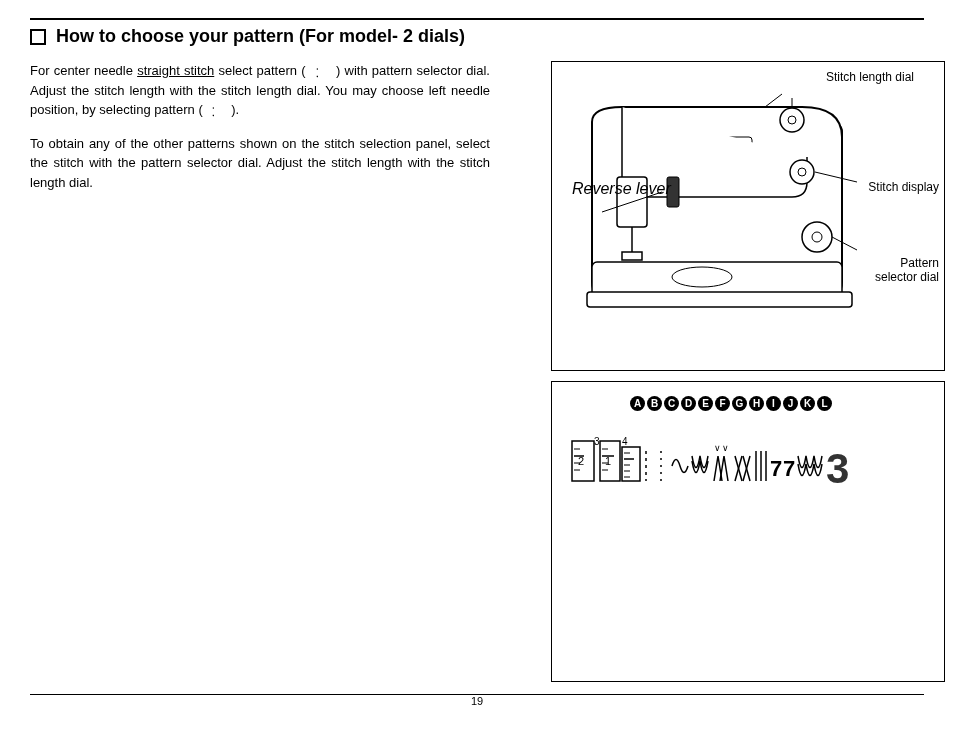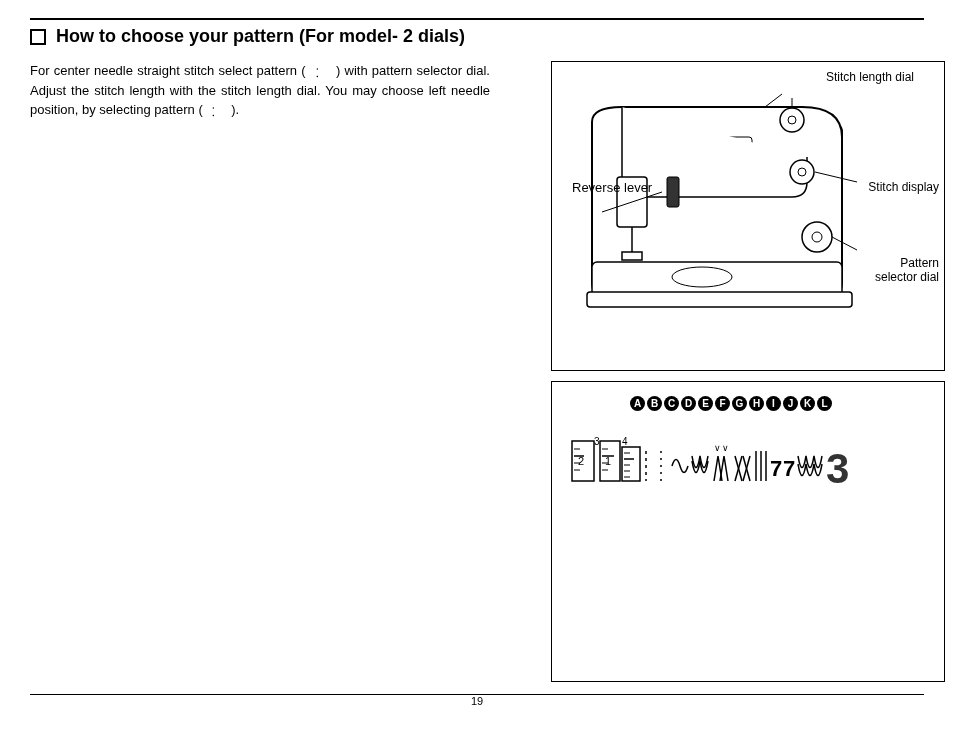--- a/index.html
+++ b/index.html
@@ -53,20 +53,21 @@
       flex-direction: column;
       gap: 14px;
     }
 
     .text-block {
       font-size: 13px;
       line-height: 1.5;
       text-align: justify;
     }
     .text-block .underline {
+      text-decoration: underline;
     }
 
     
     .right-col {
       flex: 1;
       display: flex;
       flex-direction: column;
       gap: 10px;
       margin-left: 45px;
     }
@@ -85,22 +86,23 @@
       position: absolute;
       top: 8px;
       right: 30px;
       font-size: 12px;
       white-space: nowrap;
     }
     .label-reverse-lever {
       position: absolute;
       top: 118px;
       left: 20px;
-      font-size: 13px;
+      font-size: 16px;
       white-space: nowrap;
+      font-style: italic;
     }
     .label-stitch-display {
       position: absolute;
       top: 118px;
       right: 5px;
       font-size: 12px;
       white-space: nowrap;
     }
     .label-pattern-selector {
       position: absolute;
@@ -181,20 +183,23 @@
           <text x="2" y="14" font-size="12" font-family="serif">⁚</text>
         </svg>
         &nbsp;) with pattern selector dial. Adjust the stitch length with the stitch length dial. You may choose left needle position, by selecting pattern (&nbsp;
         <svg width="14" height="18" viewBox="0 0 14 18" style="vertical-align:middle;display:inline-block;">
           <text x="2" y="14" font-size="12" font-family="serif">⁚</text>
         </svg>
         &nbsp;).
       </div>
 
 
+      <div class="text-block">
+        To obtain any of the other patterns shown on the stitch selection panel, select the stitch with the pattern selector dial. Adjust the stitch length with the stitch length dial.
+      </div>
 
     </div>
 
     <div class="right-col">
 
       <div class="diagram-box">
 
         <div class="label-stitch-length">Stitch length dial</div>
 
         <svg width="360" height="270" viewBox="0 0 360 270" style="position:absolute;top:20px;left:10px;">

